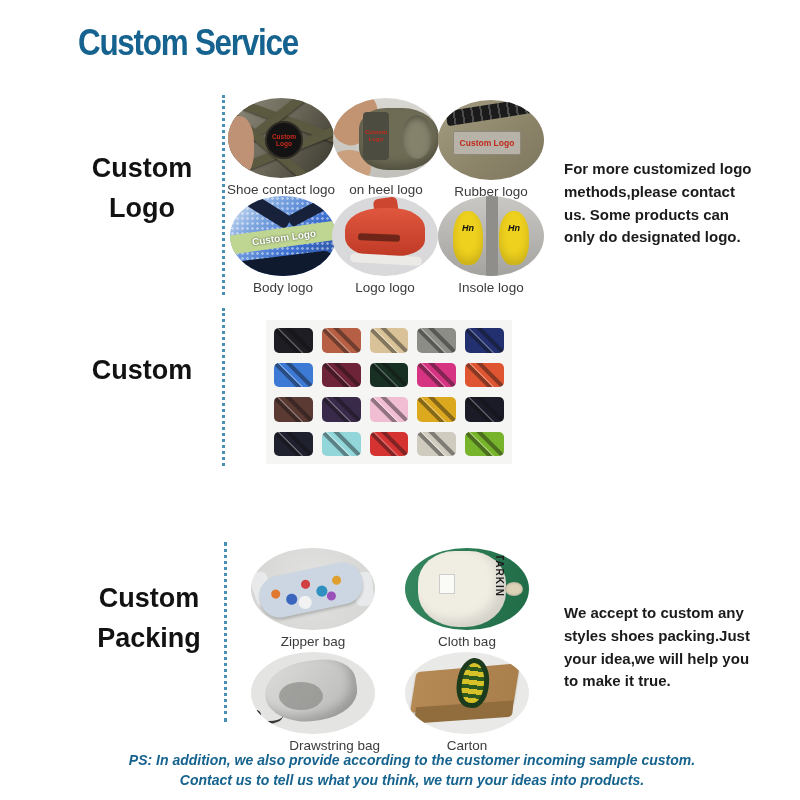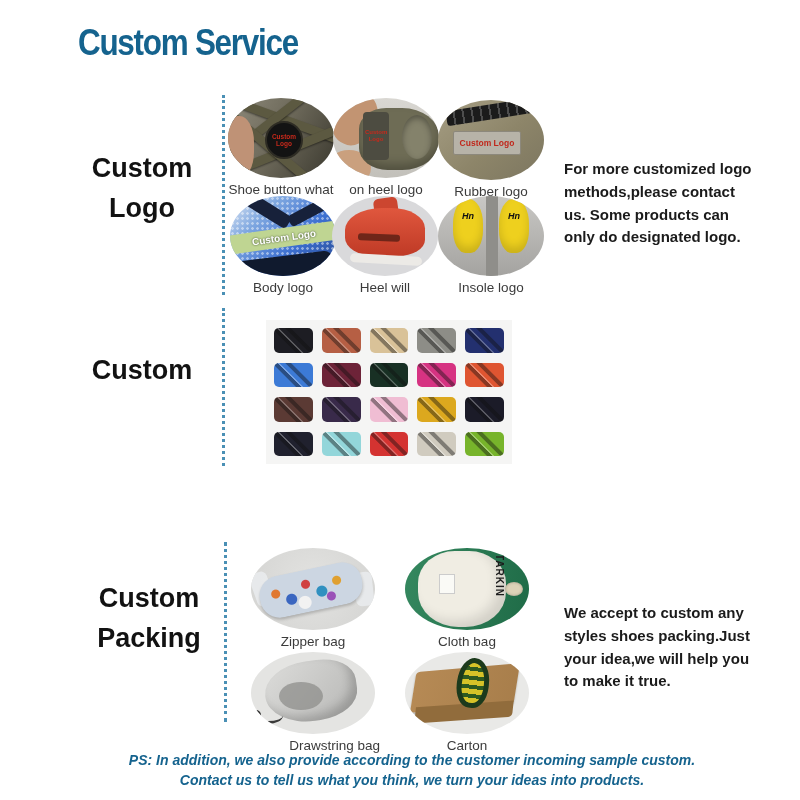--- a/index.html
+++ b/index.html
@@ -109,21 +109,21 @@
   .red-heel{position:absolute;left:13px;top:12px;width:80px;height:48px;
             background:linear-gradient(#e0573e,#bf3a26);border-radius:46% 42% 34% 38%;}
   .heel-mark{position:absolute;left:26px;top:38px;width:42px;height:7px;background:#571e14;
              opacity:.8;border-radius:3px;transform:rotate(2deg);}
   .heel-sole{position:absolute;left:18px;bottom:12px;width:72px;height:9px;background:#eceae6;
              border-radius:5px;transform:rotate(3deg);}
 
   
   .p-insole{background:linear-gradient(#c9c8c5,#a4a3a0);}
   .insole-gap{position:absolute;left:48px;top:0;width:12px;height:100%;background:#8f8e8a;}
-  .insole{position:absolute;top:3px;width:30px;height:54px;background:#eed01e;
+  .insole{position:absolute;top:15px;width:30px;height:54px;background:#eed01e;
           border-radius:46% 46% 42% 42%;box-shadow:inset 0 -6px 8px rgba(0,0,0,.15);}
   .insole-l{left:15px;}
   .insole-r{left:61px;}
   .insole .hn{display:block;margin-top:12px;text-align:center;font-size:9px;font-weight:bold;
           font-style:italic;color:#111;}
 
   
   .p-zipper{background:radial-gradient(circle at 50% 45%,#e3e3e1 0%,#d3d3d1 100%);}
   .zip-bag{position:absolute;left:8px;top:21px;width:104px;height:42px;transform:rotate(-12deg);
            border-radius:20px;background-color:#ccd6e2;
@@ -210,21 +210,21 @@
     <div class="oval p-shoebtn">
       <div class="lace lace1"></div>
       <div class="lace lace2"></div>
       <div class="lace lace3"></div>
       <div class="lace lace4"></div>
       <div class="finger"></div>
       <div class="btn-round">
         <div class="tiny-red">Custom Logo</div>
       </div>
     </div>
-    <div class="caption">Shoe button what</div>
+    <div class="caption">Shoe contact logo</div>
   </div>
 
   <div class="cell cell-l2">
     <div class="oval p-onheel">
       <div class="hand-top"></div>
       <div class="hand-bot"></div>
       <div class="collar"></div>
       <div class="collar-inner"></div>
       <div class="heel-panel">
         <div class="tiny-red">Custom Logo</div>
@@ -256,21 +256,21 @@
     <div class="caption">Body logo</div>
   </div>
 
   <div class="cell cell-l5">
     <div class="oval p-heel">
       <div class="red-tab"></div>
       <div class="red-heel"></div>
       <div class="heel-mark"></div>
       <div class="heel-sole"></div>
     </div>
-    <div class="caption">Heel will</div>
+    <div class="caption">Logo logo</div>
   </div>
 
   <div class="cell cell-l6">
     <div class="oval p-insole">
       <div class="insole-gap"></div>
       <div class="insole insole-l">
         <span class="hn">Hn</span>
       </div>
       <div class="insole insole-r">
         <span class="hn">Hn</span>

